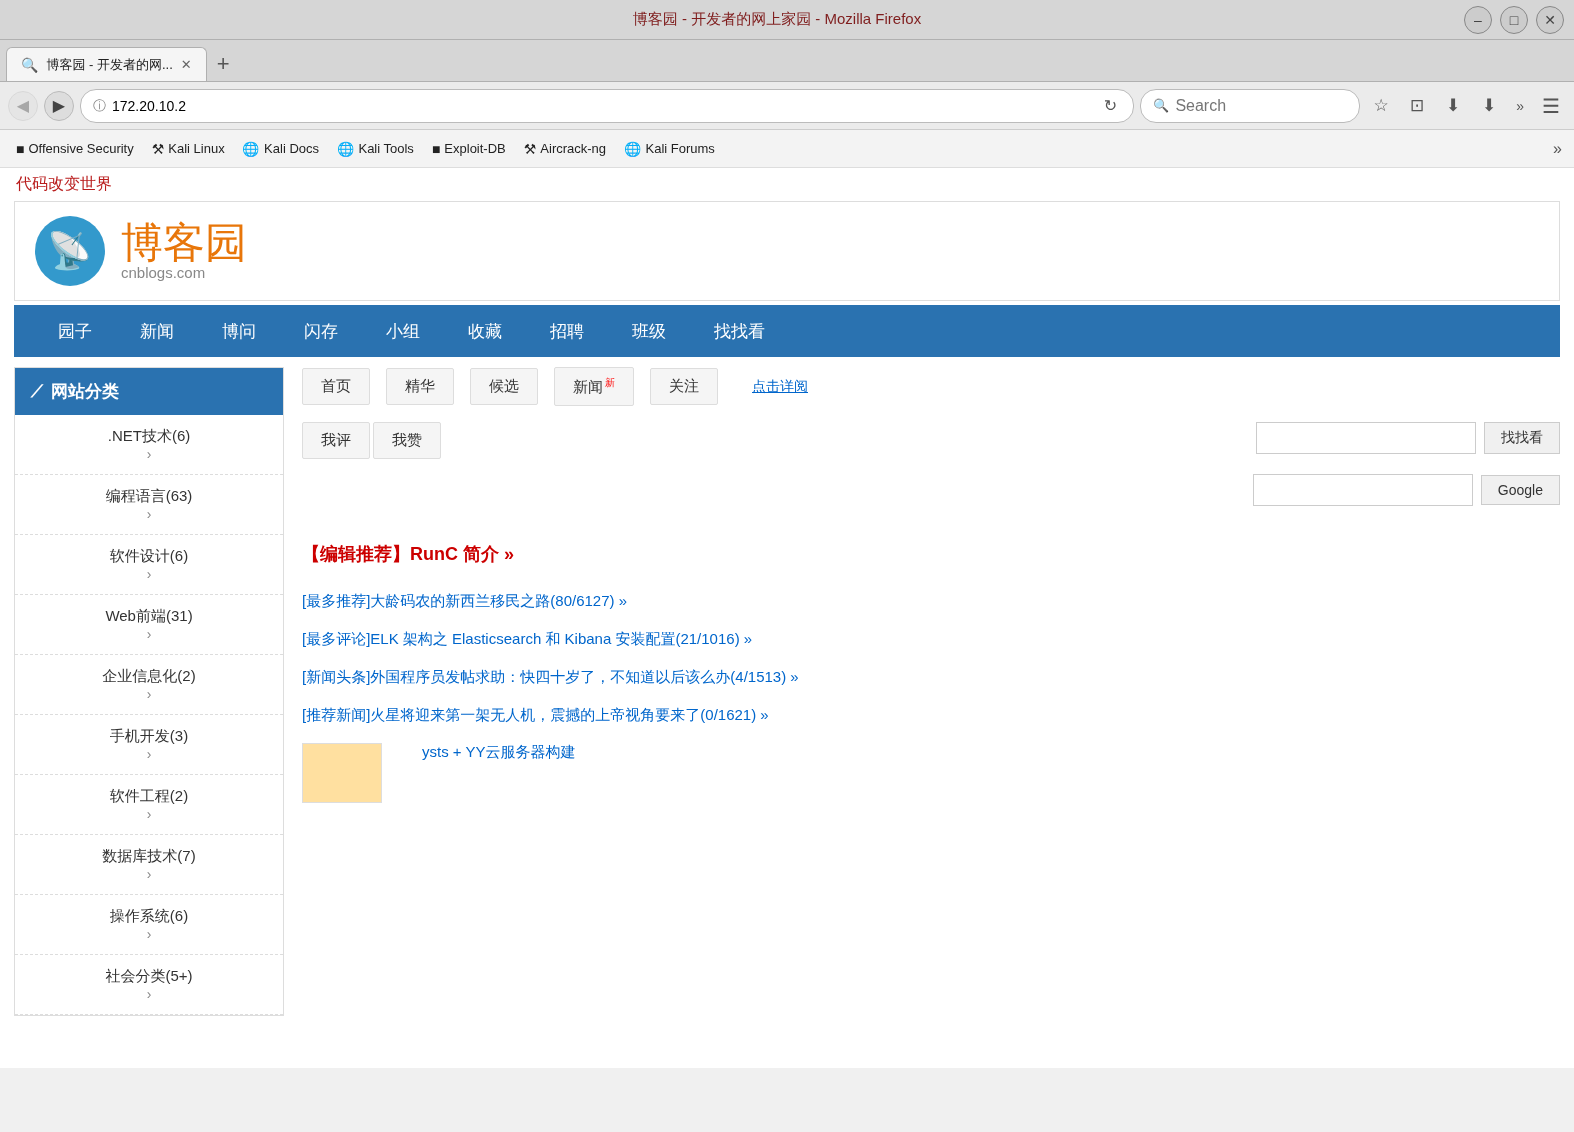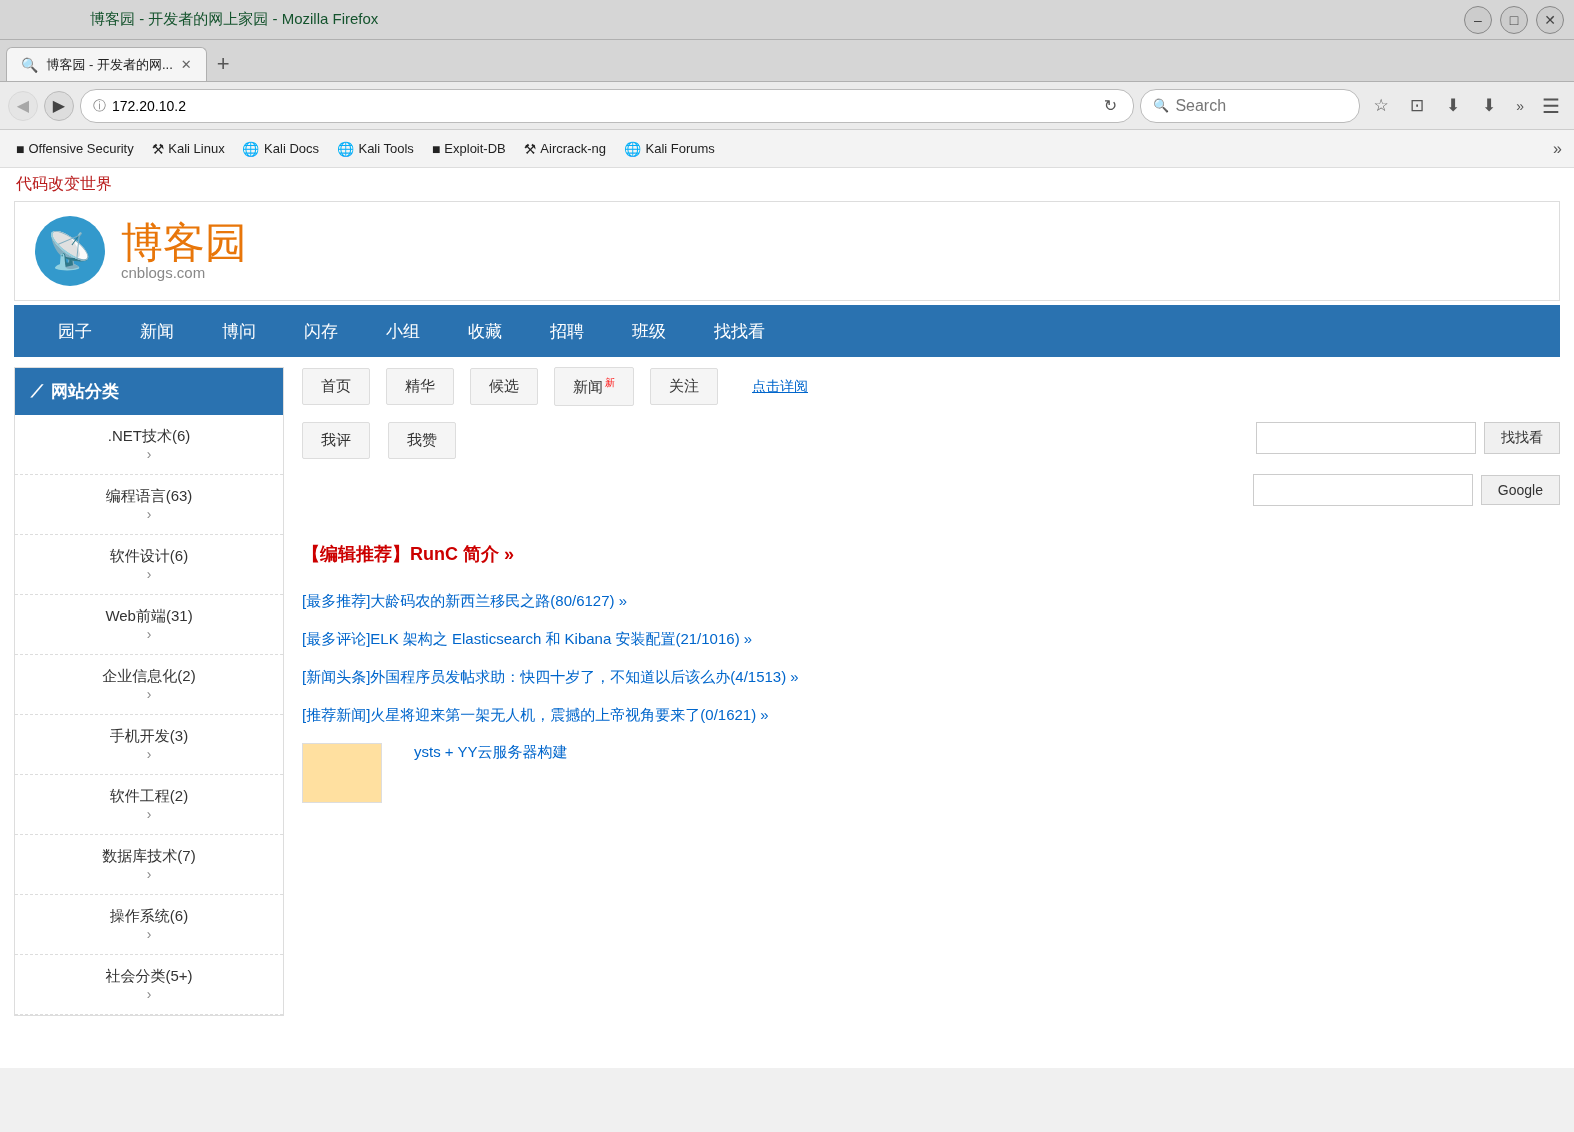--- a/index.html
+++ b/index.html
@@ -10,23 +10,23 @@
       background: #d6d6d6;
       height: 40px;
       display: flex;
       align-items: center;
       justify-content: space-between;
       padding: 0 10px;
       border-bottom: 1px solid #b0b0b0;
     }
     .title-text {
       font-size: 15px;
-      color: #14532d;
+      color: #7f1d1d;
       flex: 1;
-      text-align: left;
+      text-align: center;
     }
     .window-controls {
       display: flex;
       gap: 8px;
     }
     .win-btn {
       width: 28px; height: 28px;
       border-radius: 50%;
       border: 1px solid #888;
       background: #ccc;
@@ -365,21 +365,21 @@
       margin-right: 10px;
       vertical-align: top;
       float: left;
       border: 1px solid #ddd;
       margin-bottom: 6px;
     }
 
     
     .tabs-row2 {
       display: flex;
-      gap: 18px;
+      gap: 3px;
       margin-bottom: 16px;
     }
   </style>
 </head>
 <body>
 
 <div class="title-bar">
   <div style="width:80px;"></div>
   <span class="title-text">博客园 - 开发者的网上家园 - Mozilla Firefox</span>
   <div class="window-controls">
@@ -563,21 +563,21 @@
         <div class="news-item">
           <a href="#">[最多评论]ELK 架构之 Elasticsearch 和 Kibana 安装配置(21/1016) »</a>
         </div>
         <div class="news-item">
           <a href="#">[新闻头条]外国程序员发帖求助：快四十岁了，不知道以后该么办(4/1513) »</a>
         </div>
         <div class="news-item">
           <a href="#">[推荐新闻]火星将迎来第一架无人机，震撼的上帝视角要来了(0/1621) »</a>
         </div>
 
-        <div style="margin-top:16px; display:flex; align-items:flex-start; gap:22px;">
+        <div style="margin-top:16px; display:flex; align-items:flex-start; gap:30px;">
           <div class="preview-thumb" style="background:#ffe0a0; min-width:80px; height:60px; border:1px solid #ddd;"></div>
           <div>
             <a href="#" style="font-size:15px; color:#0066cc; text-decoration:none;">
               <span>ysts + YY云服务器构建</span>
             </a>
           </div>
         </div>
       </div>
 
     </div>

